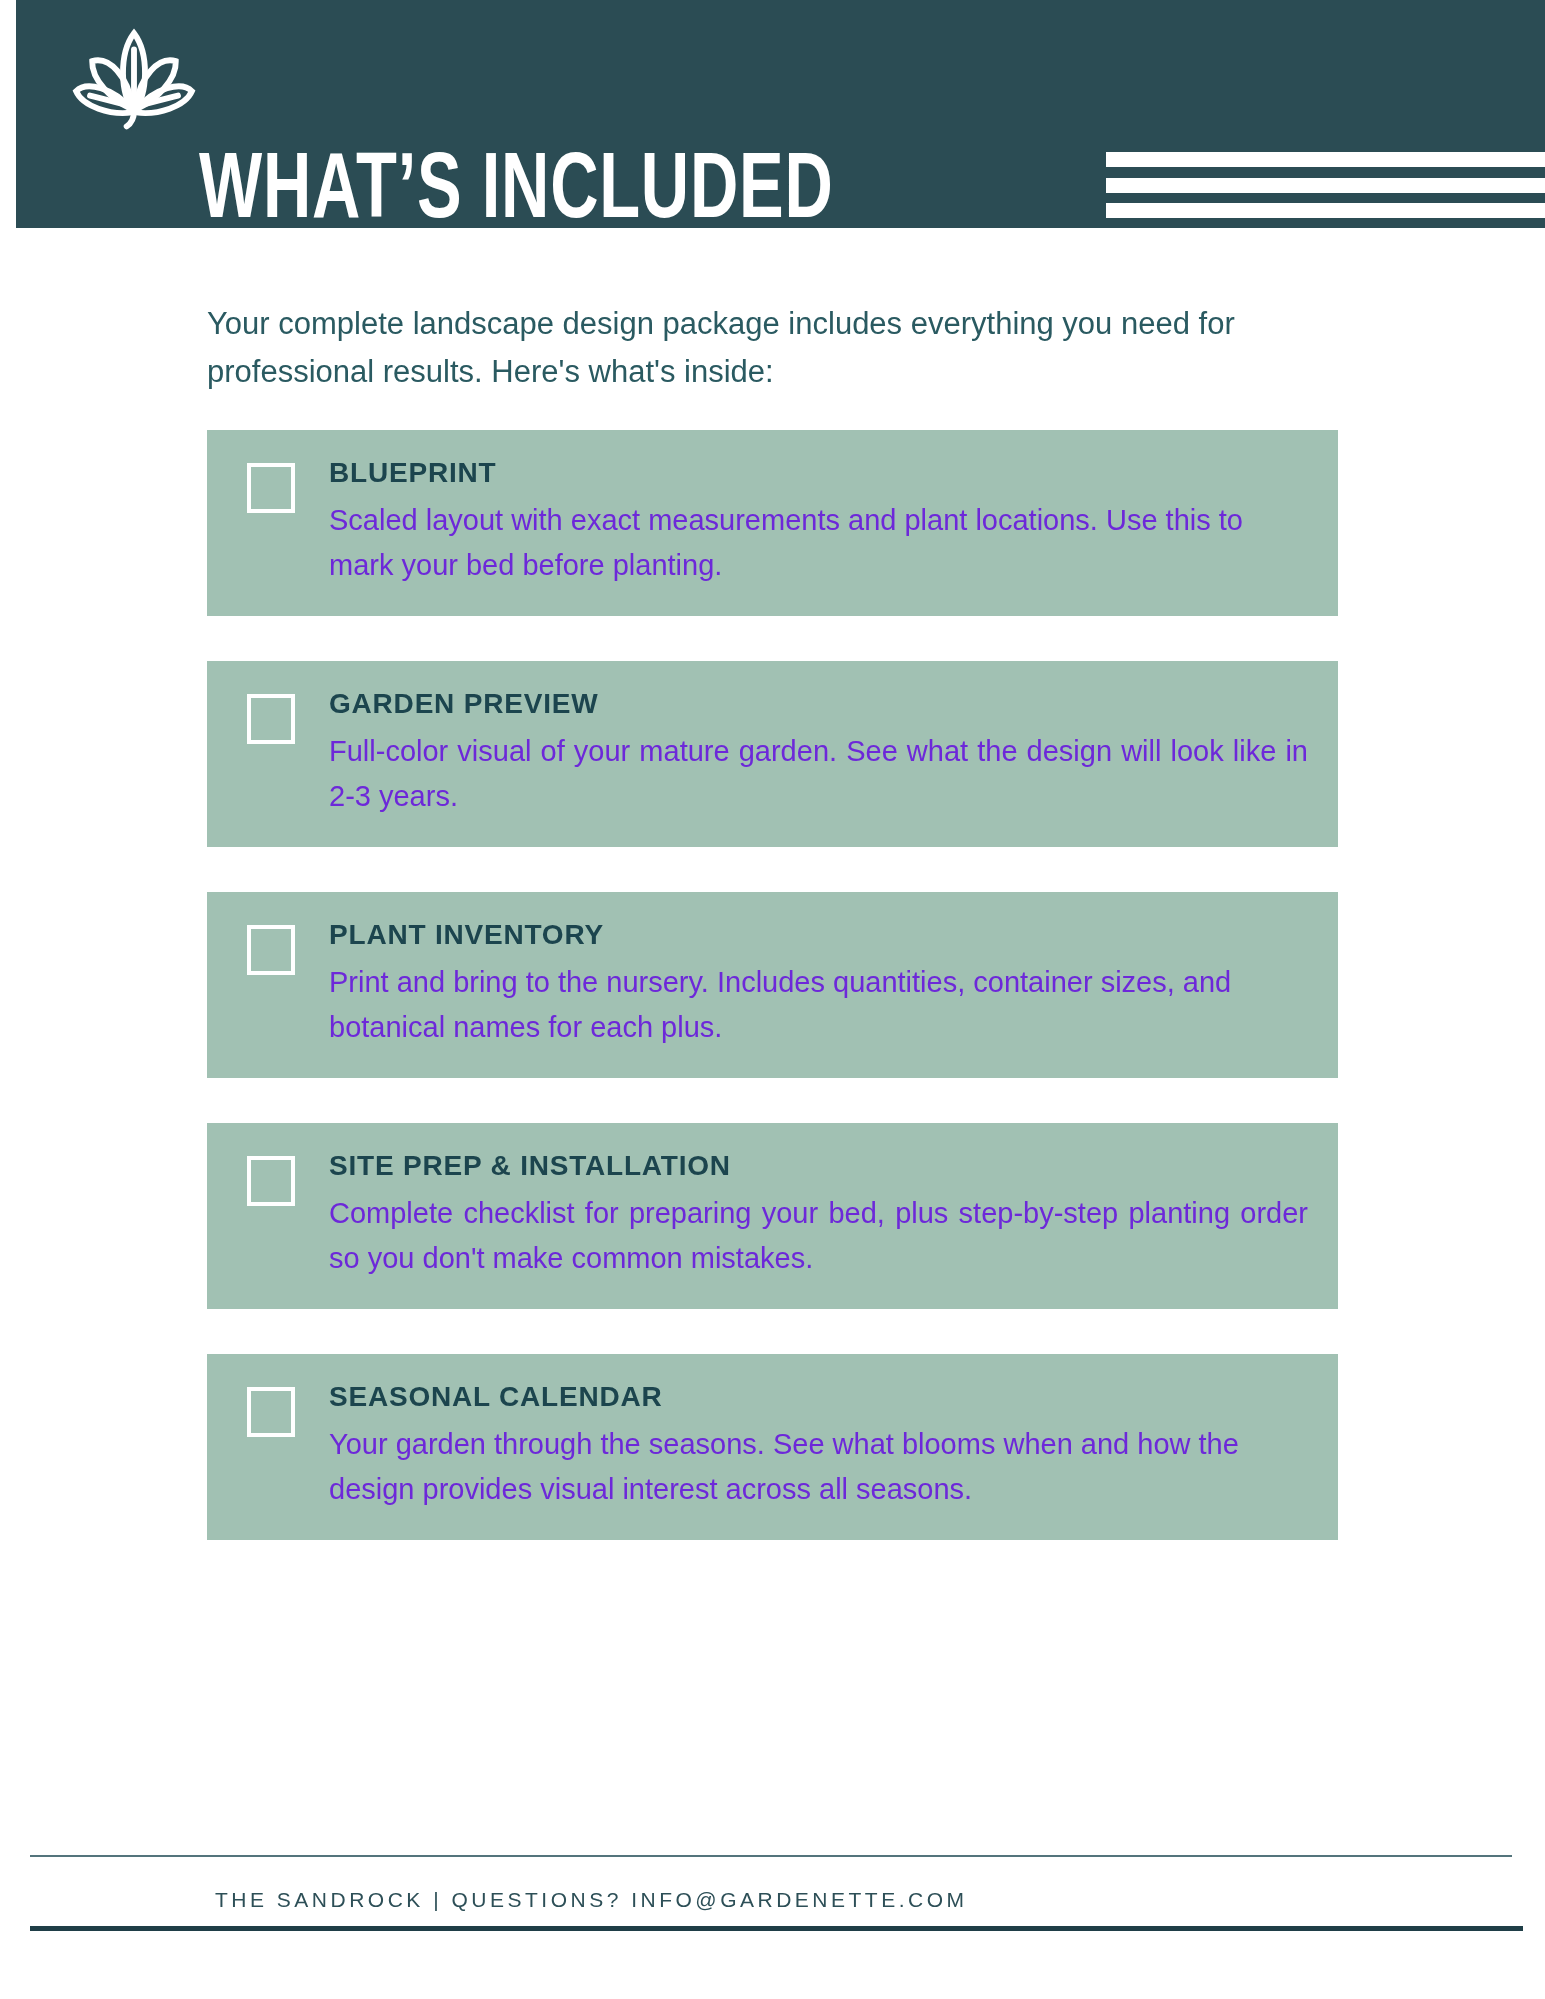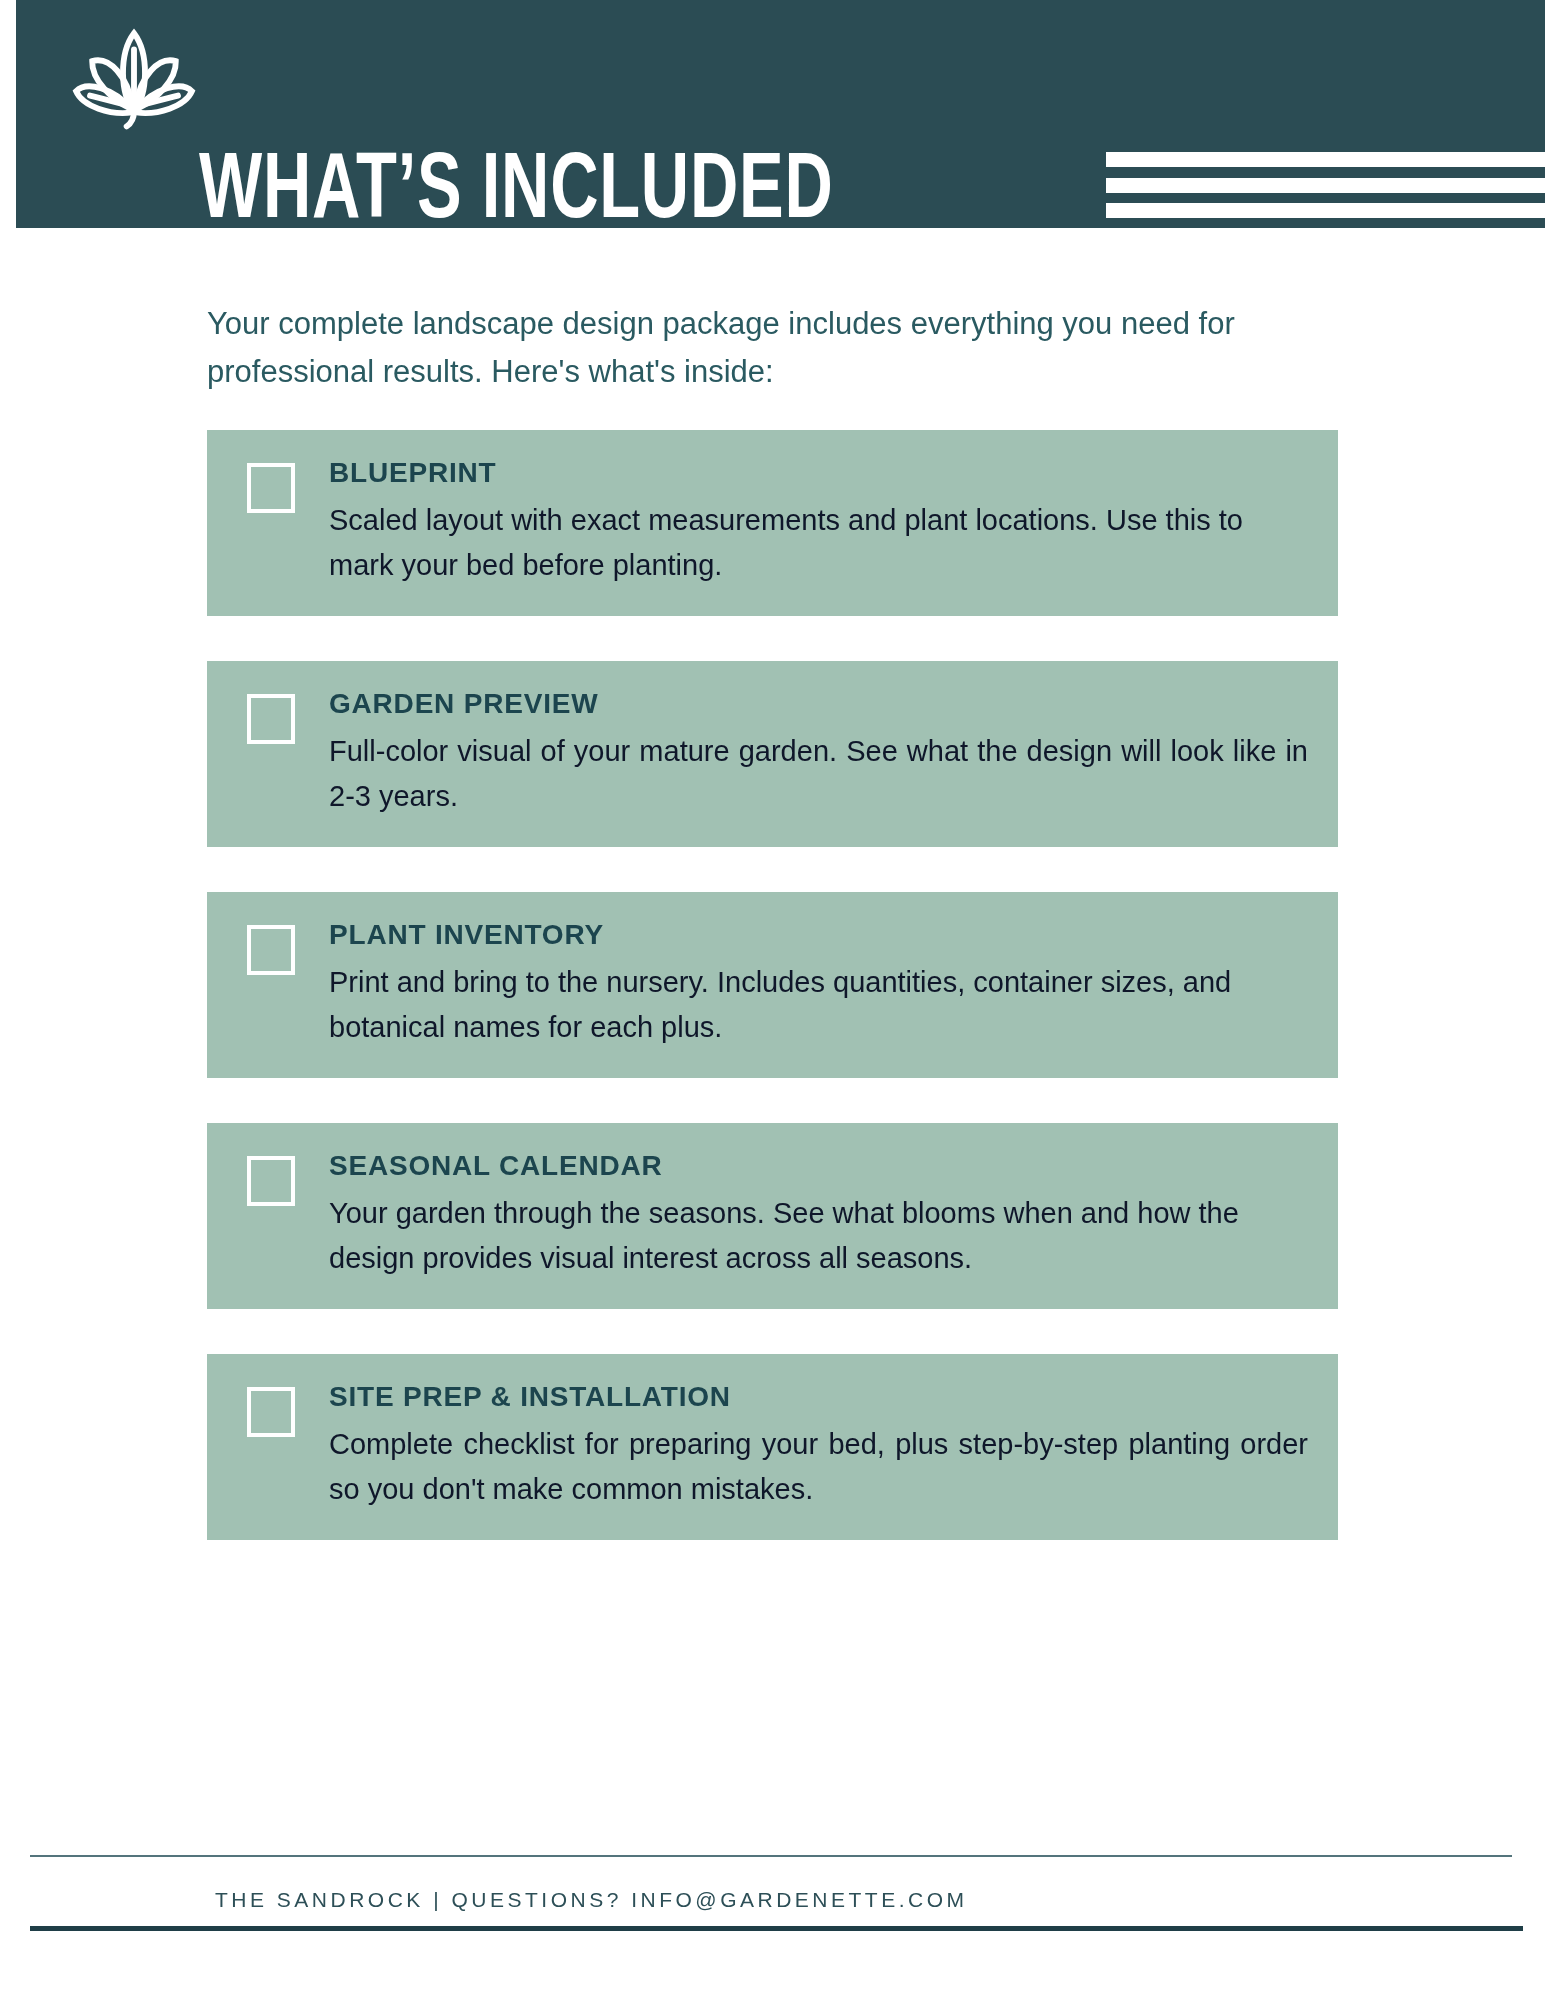--- a/index.html
+++ b/index.html
@@ -19,21 +19,21 @@
   .title-underline{position:absolute;left:185px;right:0;top:246px;height:3px;background:#ffffff;}
   
   .content{position:absolute;top:267px;left:207px;width:1131px;}
   .intro{margin:33px 0 34px 0;max-width:1080px;font-size:31px;line-height:48px;color:#2a5a61;}
   
   .card{display:flex;align-items:flex-start;background:#a1c1b3;box-sizing:border-box;
         width:1131px;min-height:186px;margin-bottom:45px;padding:27px 30px 10px 40px;}
   .checkbox{flex:none;width:40px;height:42px;margin-top:6px;border:4px solid #ffffff;background:transparent;cursor:pointer;}
   .card-text{margin-left:34px;}
   .card-title{margin:0 0 9px 0;font-size:28px;font-weight:bold;letter-spacing:0.8px;color:#1c454e;}
-  .card-desc{margin:0;font-size:29px;line-height:45px;color:#0f172a;max-width:979px;}
+  .card-desc{margin:0;font-size:29px;line-height:45px;color:#6d28d9;max-width:979px;}
   .card.justify .card-desc{text-align:justify;}
   
   .footer-line-top{position:absolute;left:30px;right:33px;top:1855px;height:2px;background:#54747c;}
   .footer-text{position:absolute;left:207px;top:1880px;margin:8px;font-size:21px;letter-spacing:3.5px;color:#2d4f57;}
   .footer-line-bottom{position:absolute;left:30px;right:22px;top:1926px;height:5px;background:#1f3e47;}
 </style>
 </head>
 <body>
 
 <div class="page">
@@ -91,33 +91,33 @@
 
       <article class="card">
         <span class="checkbox"></span>
         <div class="card-text">
           <h2 class="card-title">PLANT INVENTORY</h2>
           <p class="card-desc">Print and bring to the nursery. Includes quantities, container sizes, and botanical names for each plus.</p>
         </div>
       </article>
 
 
+      <article class="card justify">
+        <span class="checkbox"></span>
+        <div class="card-text">
+          <h2 class="card-title">SITE PREP &amp; INSTALLATION</h2>
+          <p class="card-desc">Complete checklist for preparing your bed, plus step-by-step planting order so you don't make common mistakes.</p>
+        </div>
+      </article>
+
       <article class="card">
         <span class="checkbox"></span>
         <div class="card-text">
           <h2 class="card-title">SEASONAL CALENDAR</h2>
           <p class="card-desc">Your garden through the seasons. See what blooms when and how the design provides visual interest across all seasons.</p>
-        </div>
-      </article>
-
-      <article class="card justify">
-        <span class="checkbox"></span>
-        <div class="card-text">
-          <h2 class="card-title">SITE PREP &amp; INSTALLATION</h2>
-          <p class="card-desc">Complete checklist for preparing your bed, plus step-by-step planting order so you don't make common mistakes.</p>
         </div>
       </article>
 
     </section>
   </main>
 
   <footer>
     <div class="footer-line-top"></div>
     <p class="footer-text">THE SANDROCK | QUESTIONS? INFO@GARDENETTE.COM</p>
     <div class="footer-line-bottom"></div>

